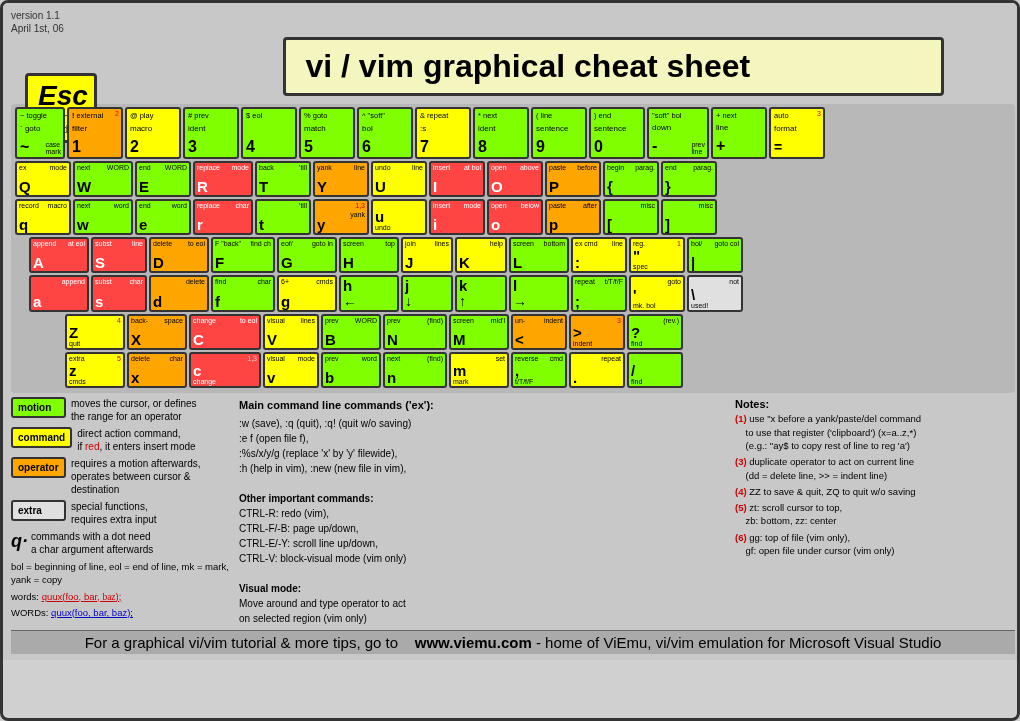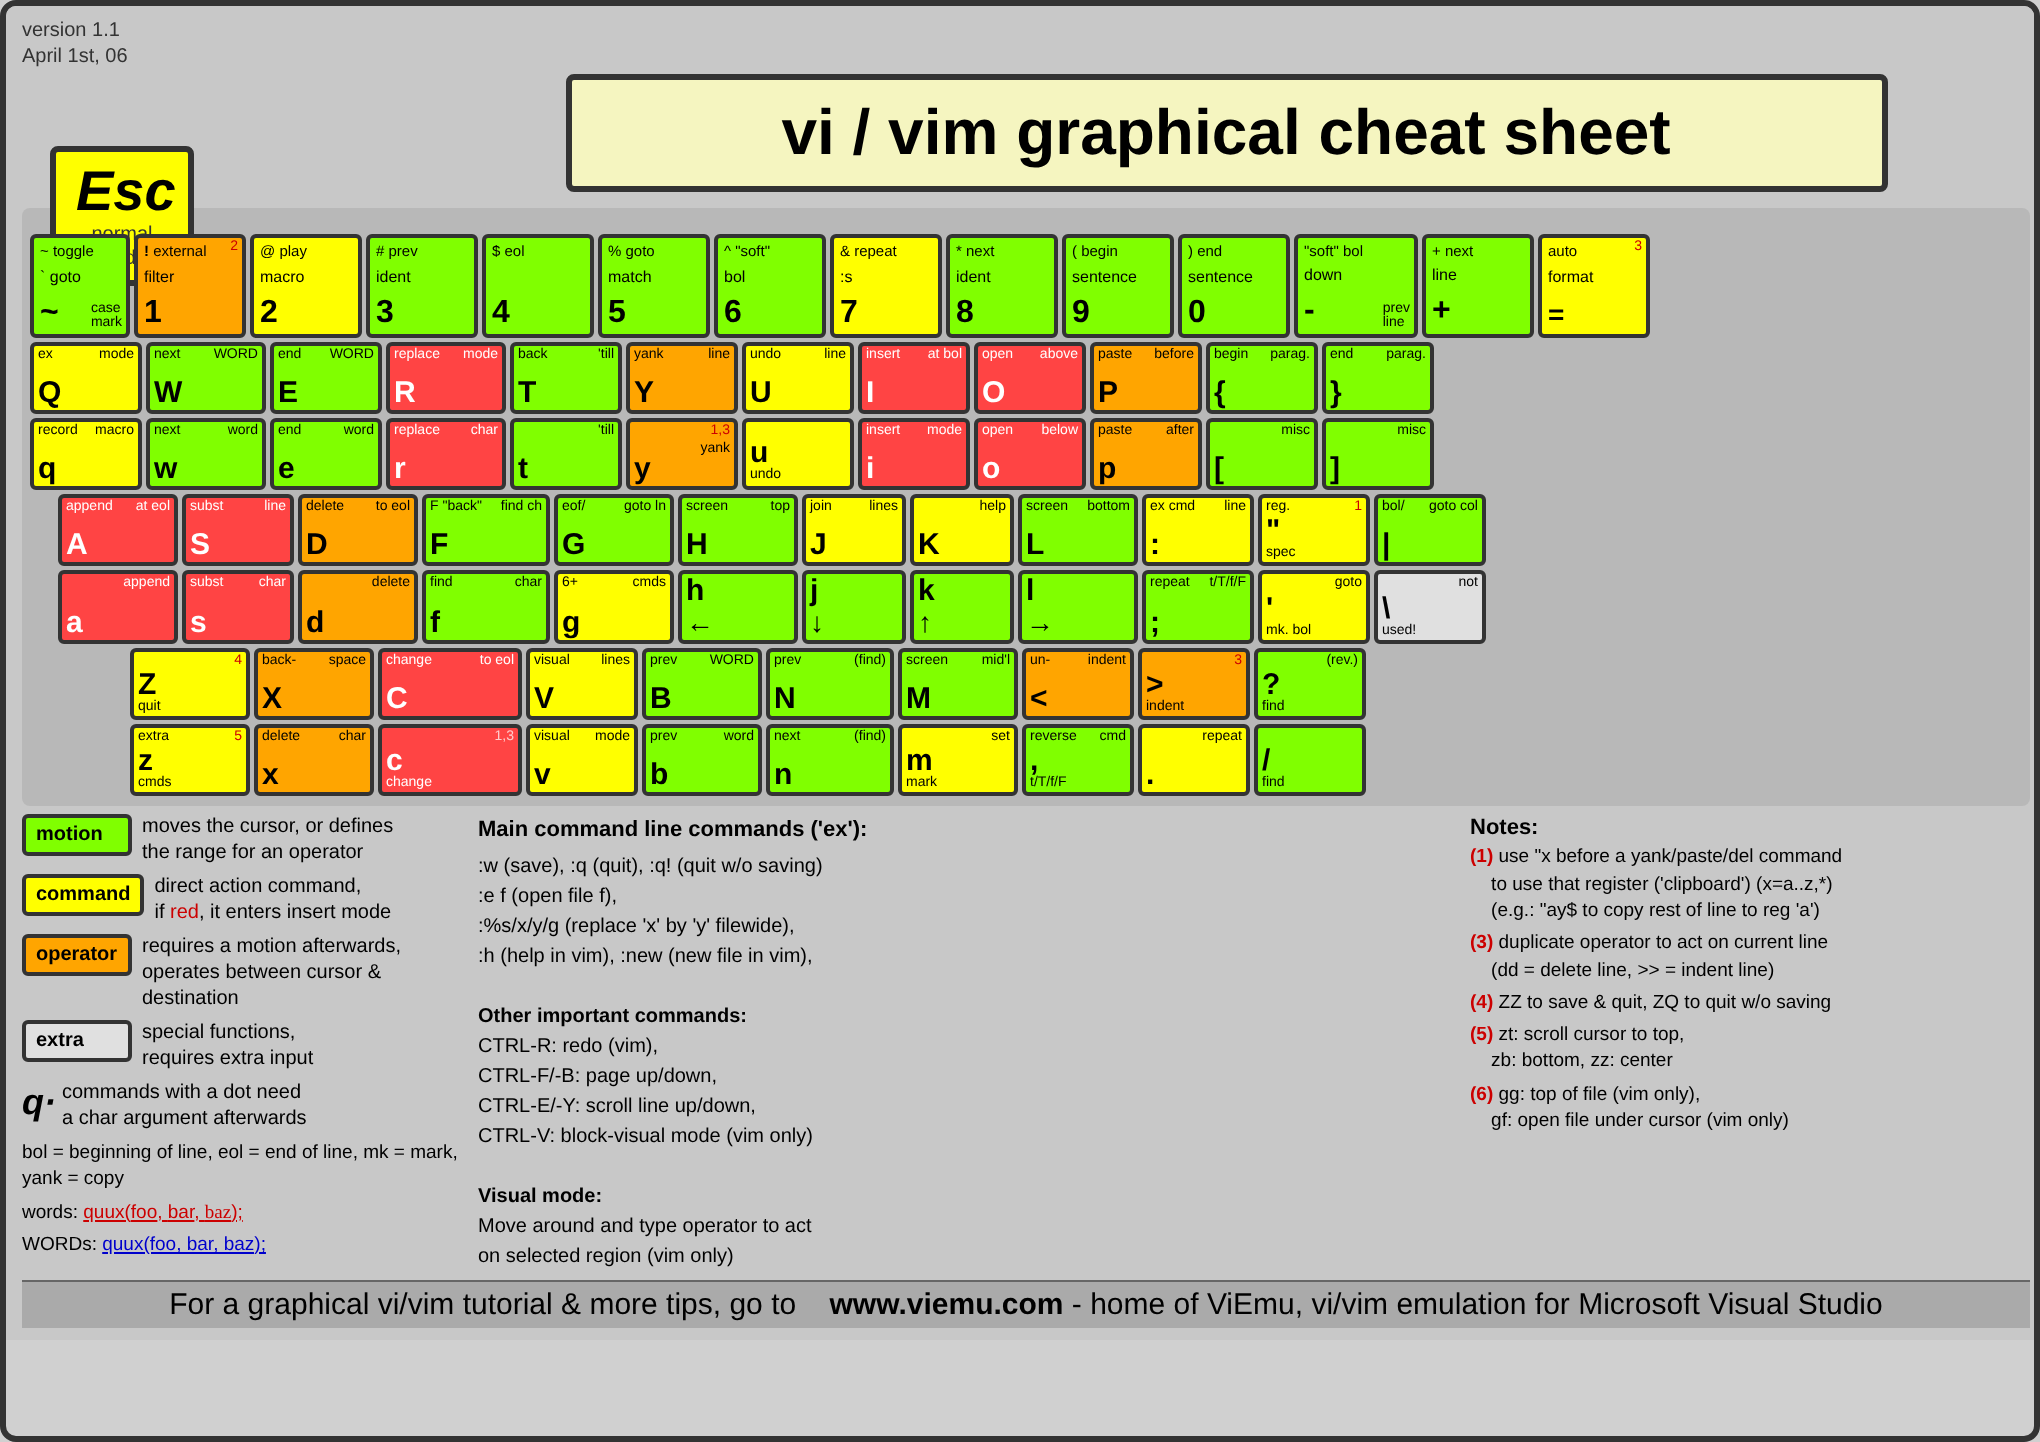--- a/index.html
+++ b/index.html
@@ -17,21 +17,21 @@
       background: #c8c8c8;
       padding: 6px 8px;
       width: 1020px;
     }
     .version-info {
       font-size: 10px;
       color: #333;
       line-height: 1.3;
     }
     .main-title {
-      text-align: center;
+      text-align: left;
       margin: 2px auto 4px auto;
       background: #f5f5c0;
       border: 3px solid #333;
       border-radius: 4px;
       padding: 8px 20px;
       display: inline-block;
       width: 661px;
       margin-left: 200px;
     }
     .main-title h1 {
@@ -154,21 +154,20 @@
       padding: 3px;
       margin-top: 4px;
       border-top: 1px solid #666;
     }
 
     
     .sym-row {
       display: flex;
       gap: 2px;
       margin-bottom: 2px;
-      margin-top: 10px;
     }
     .sym-key {
       border: 2px solid #333;
       border-radius: 3px;
       position: relative;
       min-height: 52px;
       padding: 2px 3px;
       display: flex;
       flex-direction: column;
       justify-content: space-between;
@@ -303,21 +302,21 @@
         <div class="sym-symbol">7</div>
       </div>
 
       <div class="sym-key bg-green" style="flex:0 0 56px;">
         <div class="sym-top">* next</div>
         <div class="sym-bottom">ident</div>
         <div class="sym-symbol">8</div>
       </div>
 
       <div class="sym-key bg-green" style="flex:0 0 56px;">
-        <div class="sym-top">( begin</div>
+        <div class="sym-top">( line</div>
         <div class="sym-bottom">sentence</div>
         <div class="sym-symbol">9</div>
       </div>
 
       <div class="sym-key bg-green" style="flex:0 0 56px;">
         <div class="sym-top">) end</div>
         <div class="sym-bottom">sentence</div>
         <div class="sym-symbol">0</div>
       </div>
 

